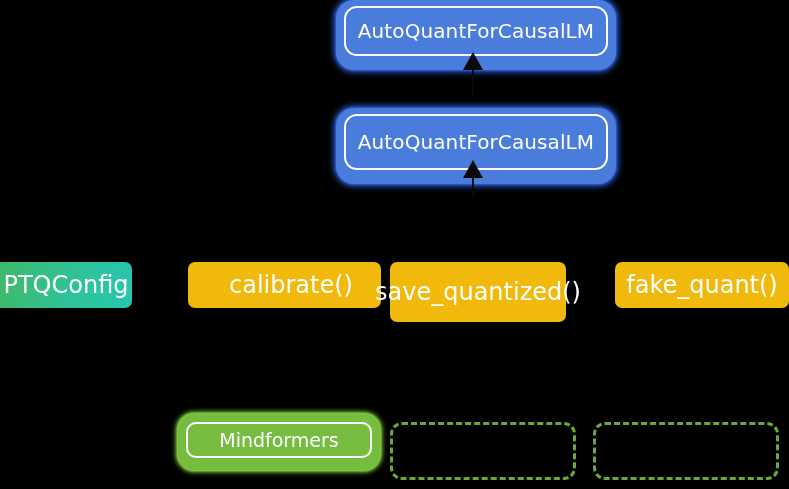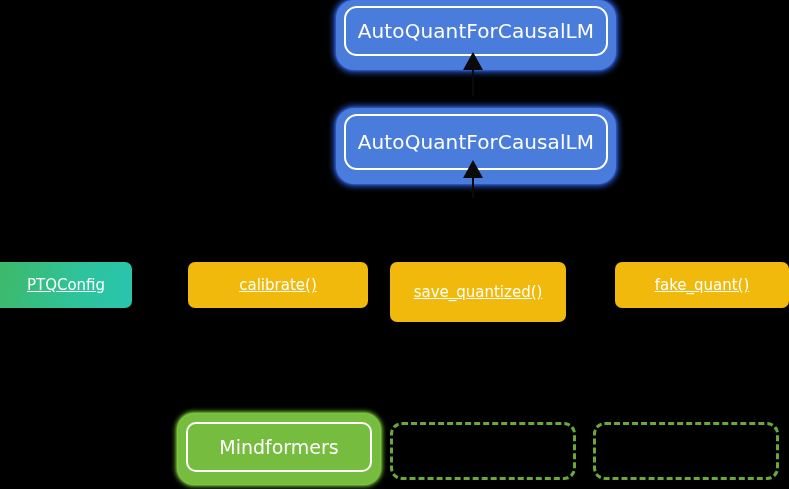--- a/index.html
+++ b/index.html
@@ -74,24 +74,23 @@
   
   .chip {
     position: absolute;
     border-radius: 7px;
     display: flex;
     align-items: center;
     justify-content: center;
   }
   .chip .label {
     color: #ffffff;
-    font-size: 15px;
+    font-size: 24px;
     line-height: 1;
     white-space: nowrap;
-    text-decoration: underline;
   }
   .chip-config {
     background: linear-gradient(100deg, #3eb96a 0%, #2ec39c 60%, #28c5ae 100%);
     border-top-left-radius: 0;
     border-bottom-left-radius: 0;
   }
   .chip-method {
     background: #f0b90b;
   }
 
@@ -154,33 +153,33 @@
 
   <div class="arrow-up" style="left:473px; top:160px;">
     <div class="head"></div>
     <div class="shaft" style="height:30px;"></div>
   </div>
 
   <div class="chip chip-config" style="left:0px; top:262px; width:132px; height:46px;">
     <span class="label">PTQConfig</span>
   </div>
 
-  <div class="chip chip-method" style="left:188px; top:262px; width:180px; height:46px;">
+  <div class="chip chip-method" style="left:188px; top:262px; width:180px; height:46px;padding-left:13px;">
     <span class="label">calibrate()</span>
   </div>
 
   <div class="chip chip-method" style="left:390px; top:262px; width:176px; height:60px;">
     <span class="label">save_quantized()</span>
   </div>
 
   <div class="chip chip-method" style="left:591px; top:262px; width:174px; height:46px;margin-left:24px;">
     <span class="label">fake_quant()</span>
   </div>
 
-  <div class="node-green" style="left:178px; top:414px; width:202px; height:70px;">
+  <div class="node-green" style="left:178px; top:414px; width:202px; height:56px;">
     <div class="inner">
       <span class="label">Mindformers</span>
     </div>
   </div>
 
   <div class="node-dashed" style="left:390px; top:422px; width:180px; height:52px;">
     <span class="label"></span>
   </div>
 
   <div class="node-dashed" style="left:593px; top:422px; width:180px; height:52px;">

